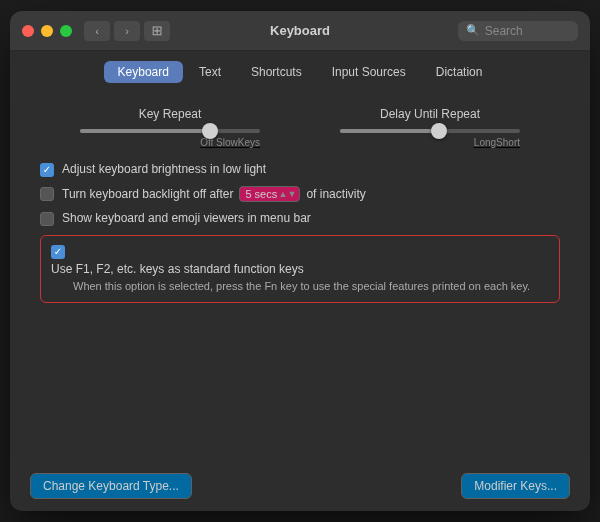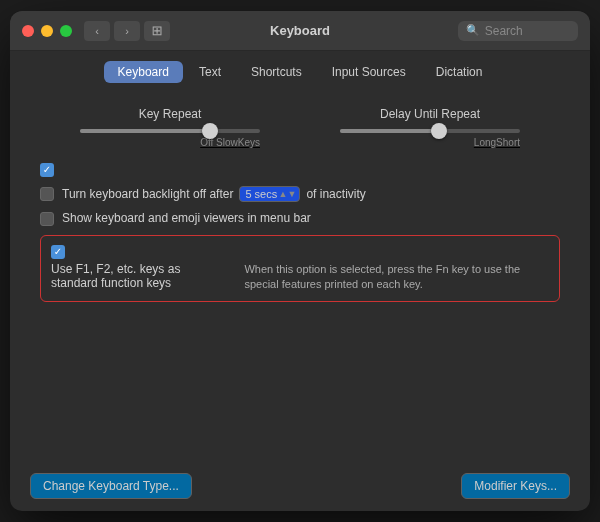--- a/index.html
+++ b/index.html
@@ -221,21 +221,21 @@
     .option-text {
       font-size: 12px;
       color: #d0d0d0;
     }
     .option-inline {
       display: flex;
       align-items: center;
       gap: 6px;
     }
     .select-box {
-      background: #1d4ed8;
+      background: #be185d;
       border: 1px solid #606060;
       border-radius: 4px;
       color: #ccc;
       font-size: 11px;
       padding: 1px 16px 1px 5px;
       appearance: none;
       -webkit-appearance: none;
       position: relative;
       cursor: pointer;
       outline: none;
@@ -357,20 +357,21 @@
         </div>
       </div>
     </div>
 
     <div class="options-section">
 
       <div class="option-row">
         <div class="checkbox">
           <span class="checkbox-mark">✓</span>
         </div>
+        <span class="option-text">Adjust keyboard brightness in low light</span>
       </div>
 
       <div class="option-row">
         <div class="checkbox unchecked"></div>
         <div class="option-inline">
           <span class="option-text">Turn keyboard backlight off after</span>
           <div class="select-wrapper">
             <select class="select-box">
               <option>5 secs</option>
               <option>10 secs</option>
@@ -387,21 +388,21 @@
 
       <div class="option-row">
         <div class="checkbox unchecked"></div>
         <span class="option-text">Show keyboard and emoji viewers in menu bar</span>
       </div>
 
       <div class="option-row highlighted-option">
         <div class="checkbox" style="flex-shrink:0; margin-top:1px;">
           <span class="checkbox-mark">✓</span>
         </div>
-        <div style="display:flex;flex-direction:row;gap:3px;">
+        <div style="display:flex;flex-direction:column;gap:3px;">
           <span class="option-text">Use F1, F2, etc. keys as standard function keys</span>
           <span class="highlighted-sub">When this option is selected, press the Fn key to use the special features printed on each key.</span>
         </div>
       </div>
     </div>
 
     <div class="spacer"></div>
   </div>
 
   <div class="bottom-bar">

